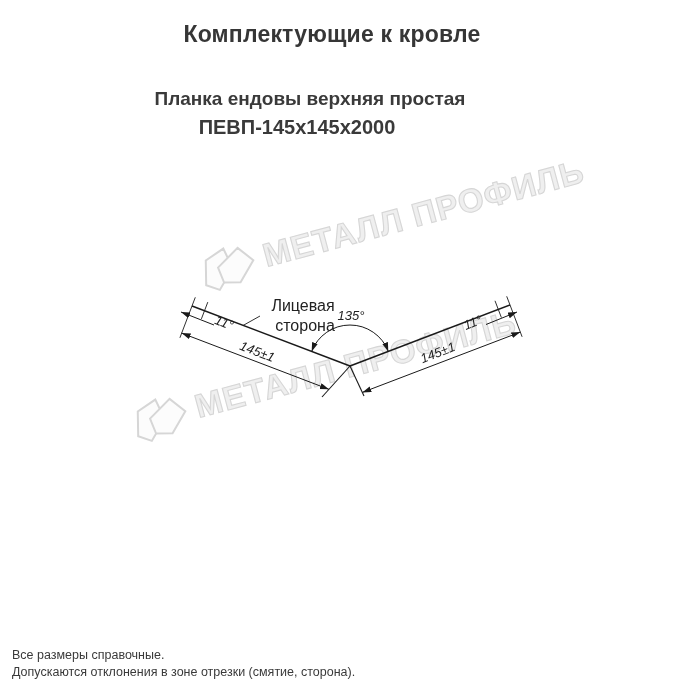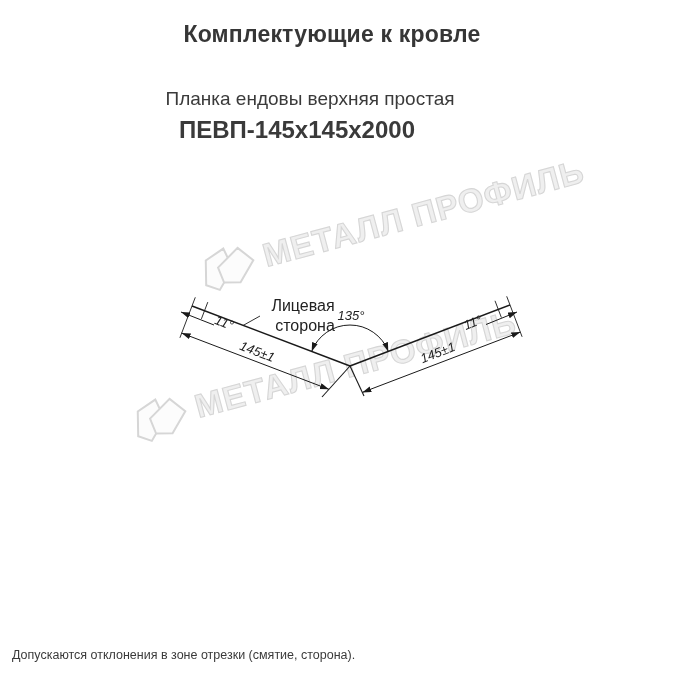--- a/index.html
+++ b/index.html
@@ -3,23 +3,23 @@
 <meta charset="utf-8">
 <style>
   html,body{margin:0;padding:0;}
   body{width:700px;height:700px;background:#ffffff;overflow:hidden;position:relative;
        font-family:"Liberation Sans","DejaVu Sans",sans-serif;}
   .page{position:absolute;inset:0;background:#fff;}
 
   .title{position:absolute;top:21px;left:0;width:664px;text-align:center;
          font-size:23px;font-weight:bold;color:#363636;letter-spacing:.2px;}
   .sub1{position:absolute;top:88px;left:0;width:620px;text-align:center;
-        font-size:19px;font-weight:normal;color:#3a3a3a;}
+        font-size:19px;font-weight:bold;color:#3a3a3a;}
   .sub2{position:absolute;top:116px;left:0;width:594px;text-align:center;
-        font-size:24px;font-weight:bold;color:#3a3a3a;}
+        font-size:20px;font-weight:bold;color:#3a3a3a;}
 
   .footnotes{position:absolute;left:12px;top:647px;font-size:12.5px;color:#3a3a3a;line-height:17px;}
 
   .wm{position:absolute;display:flex;align-items:center;gap:6px;
       transform:rotate(-15deg);transform-origin:0 50%;pointer-events:none;z-index:1;}
   .wm-top{left:198px;top:247px;}
   .wm-bottom{left:130px;top:398px;}
   .wm-text{font-weight:bold;font-size:33px;letter-spacing:1px;white-space:nowrap;
            color:#efefef;-webkit-text-stroke:1.1px #d6d6d6;}
   .wm-icon{flex:0 0 auto;}
@@ -101,16 +101,17 @@
     </g>
 
     <g>
       <line x1="90" y1="36" x2="73" y2="45.5" stroke="#1a1a1a" stroke-width=".9"></line>
       <text class="face-text" x="133" y="31" text-anchor="middle">Лицевая</text>
       <text class="face-text" x="135" y="51" text-anchor="middle">сторона</text>
     </g>
   </svg>
 
   <div class="footnotes">
+    <div>Все размеры справочные.</div>
     <div>Допускаются отклонения в зоне отрезки (смятие, сторона).</div>
   </div>
 
 </div>
 
 </body></html>

